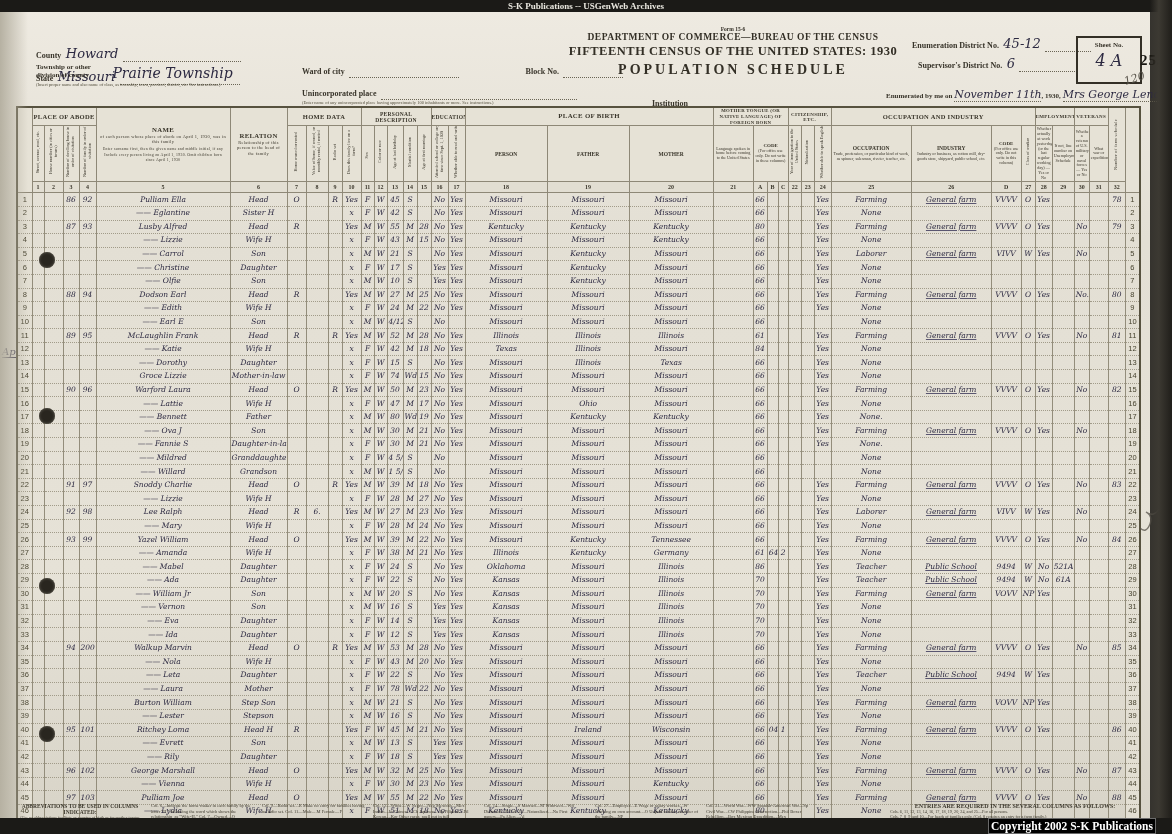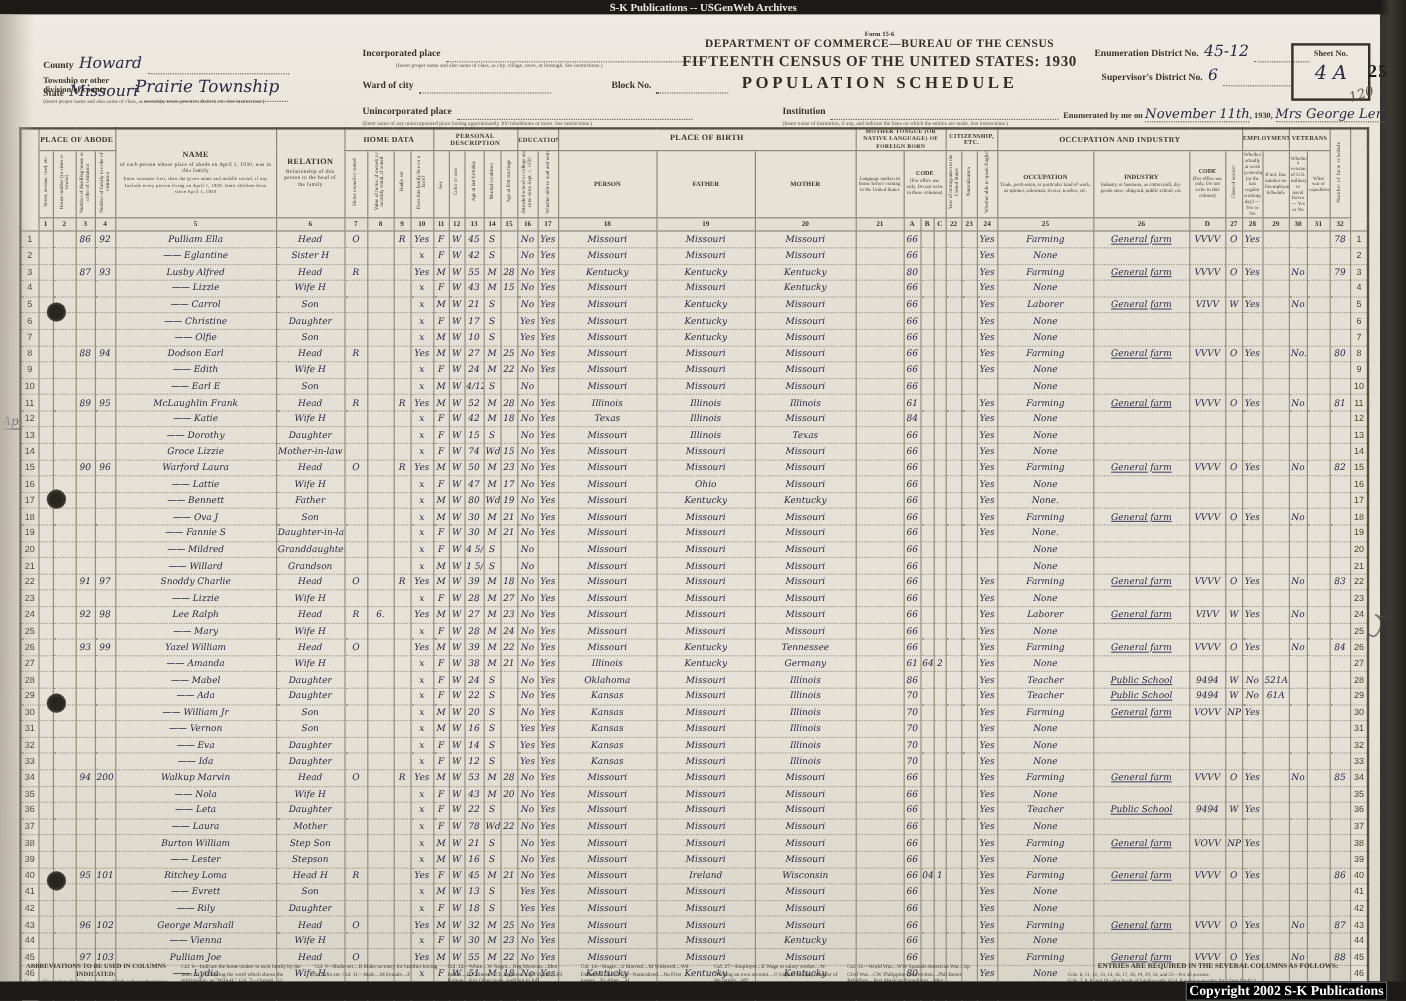--- a/index.html
+++ b/index.html
@@ -78,37 +78,32 @@
     <span class="lbl">County</span>
     <span class="hw hwv">Howard</span>
     <span class="dots" style="width:118px"></span>
   </div>
   <div class="hfield" style="left:36px;top:52px;width:260px;white-space:normal;">
     <span class="lbl-sm" style="display:inline-block;width:72px;line-height:1.1;vertical-align:top;">Township or other division of county</span>
     <span class="hw hwv" style="font-size:14px;">Prairie Township</span>
     <div class="hint">(Insert proper name and also name of class, as township, town, precinct, district, etc.  See instructions.)</div>
   </div>
 
-  <div class="hfield" style="left:302px;top:22px;">
-    <span class="lbl">Incorporated place</span>
-    <span class="dots" style="width:212px"></span>
-    <div class="hint" style="margin-left:28px;">(Insert proper name and also name of class, as city, village, town, or borough.  See instructions.)</div>
-  </div>
   <div class="hfield" style="left:302px;top:48px;">
     <span class="lbl">Ward of city</span>
     <span class="dots" style="width:110px"></span>
-    <span class="lbl" style="margin-left:8px;padding-left:38px;">Block No.</span>
+    <span class="lbl" style="margin-left:24px;padding-left:38px;">Block No.</span>
     <span class="dots" style="width:60px"></span>
   </div>
   <div class="hfield" style="left:302px;top:70px;">
     <span class="lbl">Unincorporated place</span>
     <span class="dots" style="width:196px"></span>
     <div class="hint">(Enter name of any unincorporated place having approximately 100 inhabitants or more.  See instructions.)</div>
   </div>
-  <div class="hfield" style="left:652px;top:70px;">
+  <div class="hfield" style="left:652px;top:80px;">
     <span class="lbl">Institution</span>
     <span class="dots" style="width:190px"></span>
     <div class="hint">(Insert name of institution, if any, and indicate the lines on which the entries are made.  See instructions.)</div>
   </div>
 
   <div class="titles">
     <div class="t-form">Form 15-6</div>
     <div class="t-dept">DEPARTMENT OF COMMERCE—BUREAU OF THE CENSUS</div>
     <div class="t-census">FIFTEENTH CENSUS OF THE UNITED STATES: 1930</div>
     <div class="t-sched">POPULATION SCHEDULE</div>

